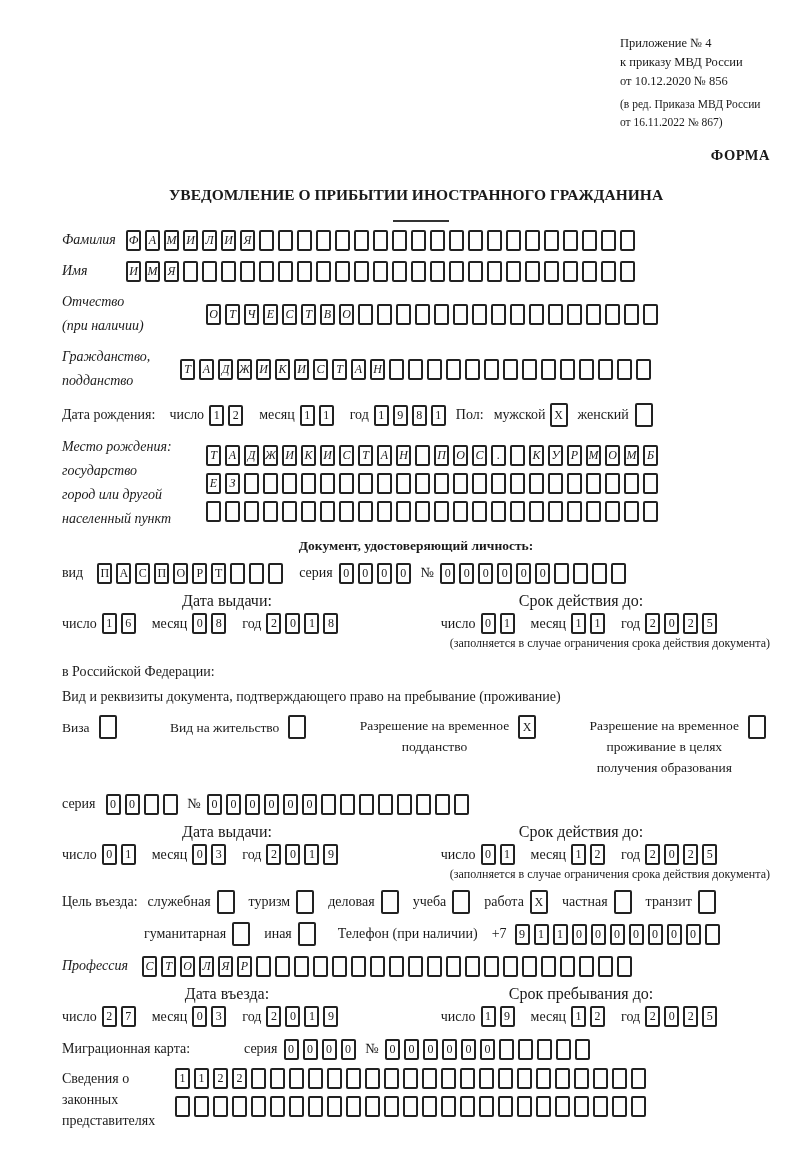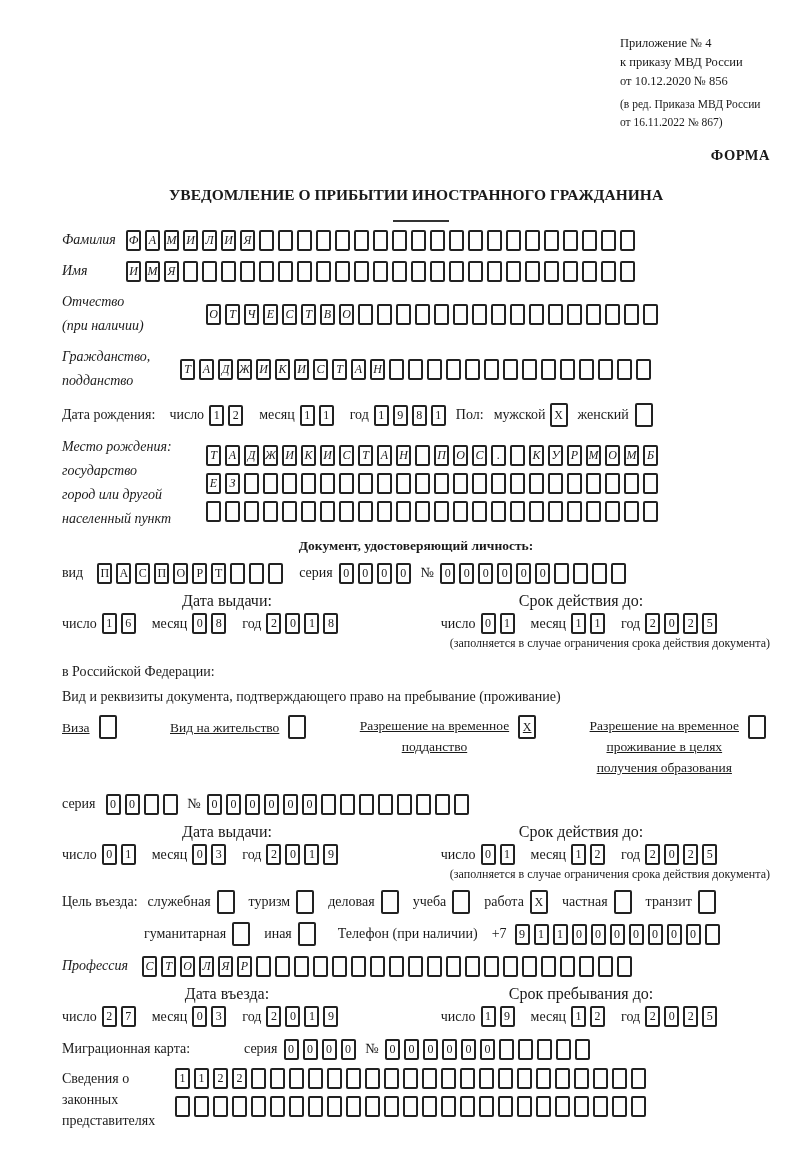--- a/index.html
+++ b/index.html
@@ -41,21 +41,21 @@
   .datecol.left{flex:0 0 330px;}
   .datecol.right{flex:1;}
   .datehead{text-align:center;font-size:16px;margin-bottom:3px;}
   .dateline{display:flex;align-items:center;}
   .dlabel{margin-right:5px;}
   .dgap{margin-left:12px;}
   .validnote{text-align:right;font-size:12px;margin:2px 0 8px 0;}
 
   .intro{font-size:14px;line-height:25px;}
   .opts{display:flex;align-items:flex-start;justify-content:space-between;margin:6px 0 14px 0;}
-  .opt{display:flex;align-items:flex-start;text-decoration:underline;}
+  .opt{display:flex;align-items:flex-start;}
   .optlab{font-size:13.5px;line-height:21px;text-align:center;margin-right:9px;}
   .optlab.single{line-height:26px;}
 
   .purpose{display:flex;align-items:center;margin-bottom:8px;flex-wrap:nowrap;}
   .pitem{display:inline-flex;align-items:center;margin-left:10px;}
   .pitem .plab{margin-right:6px;}
   .indent2{margin-left:82px;}
   .phone-lab{margin-left:18px;margin-right:14px;}
   .phone-pre{margin-right:8px;}
 

